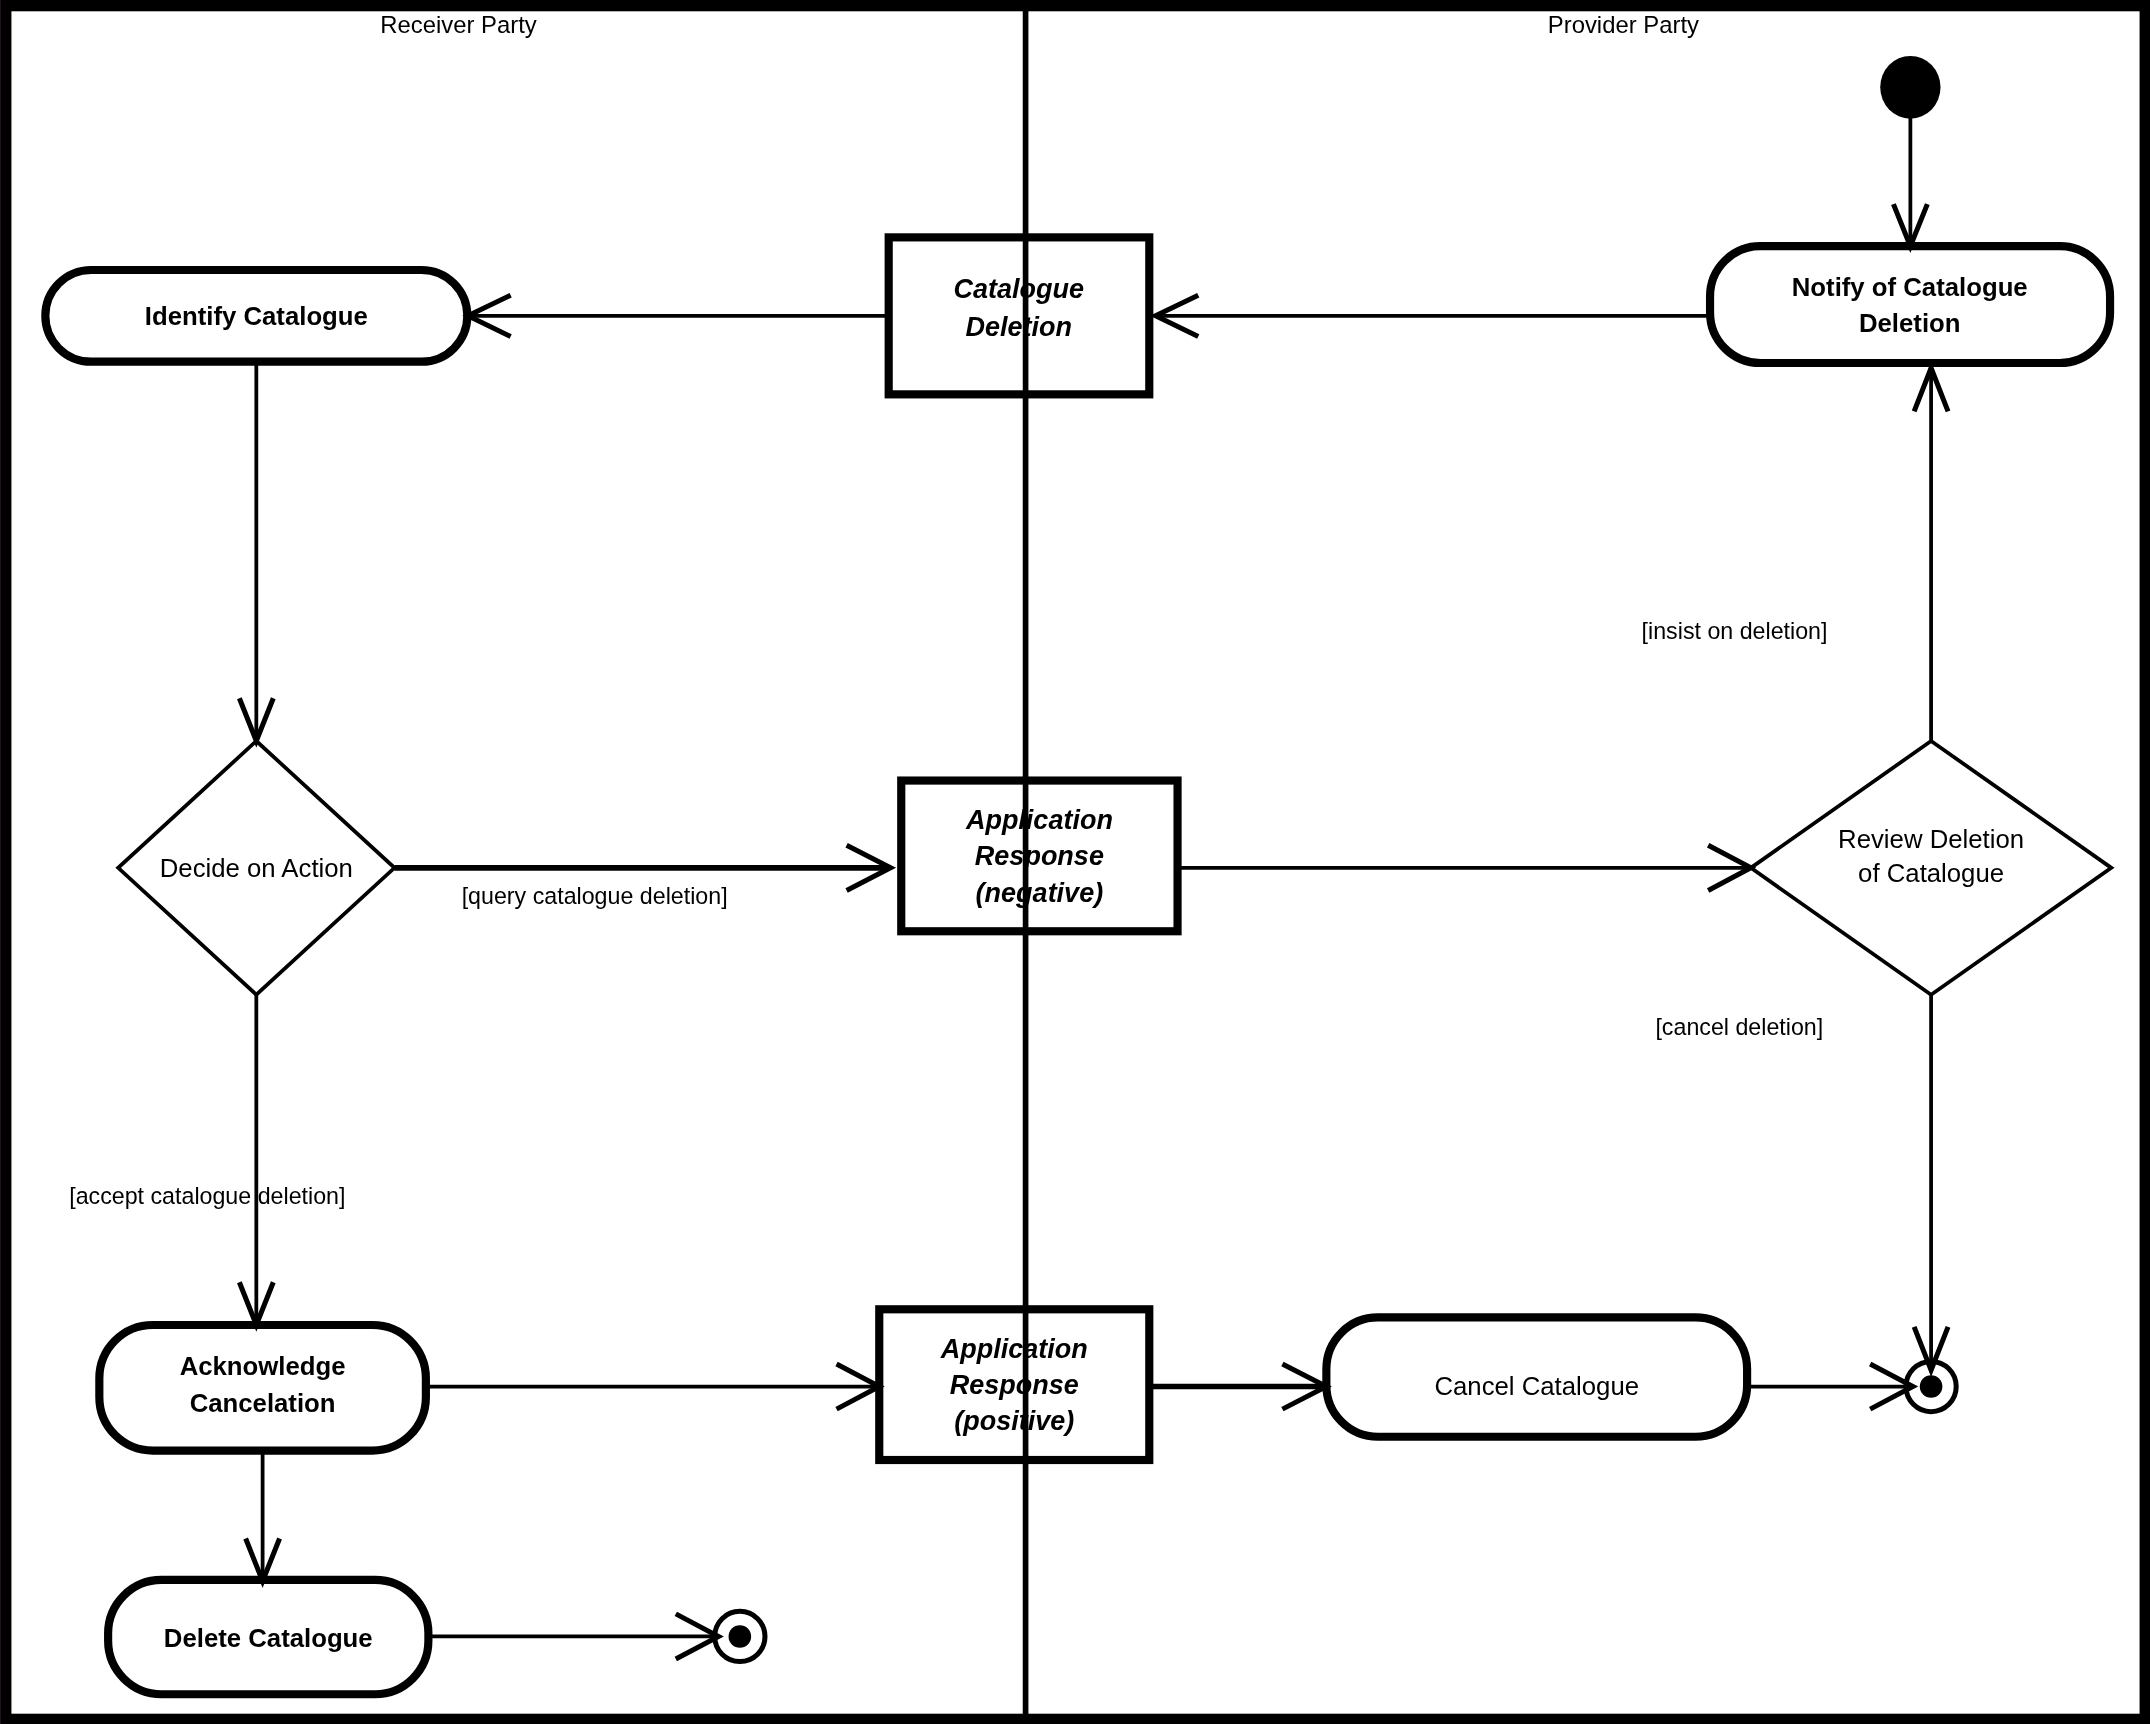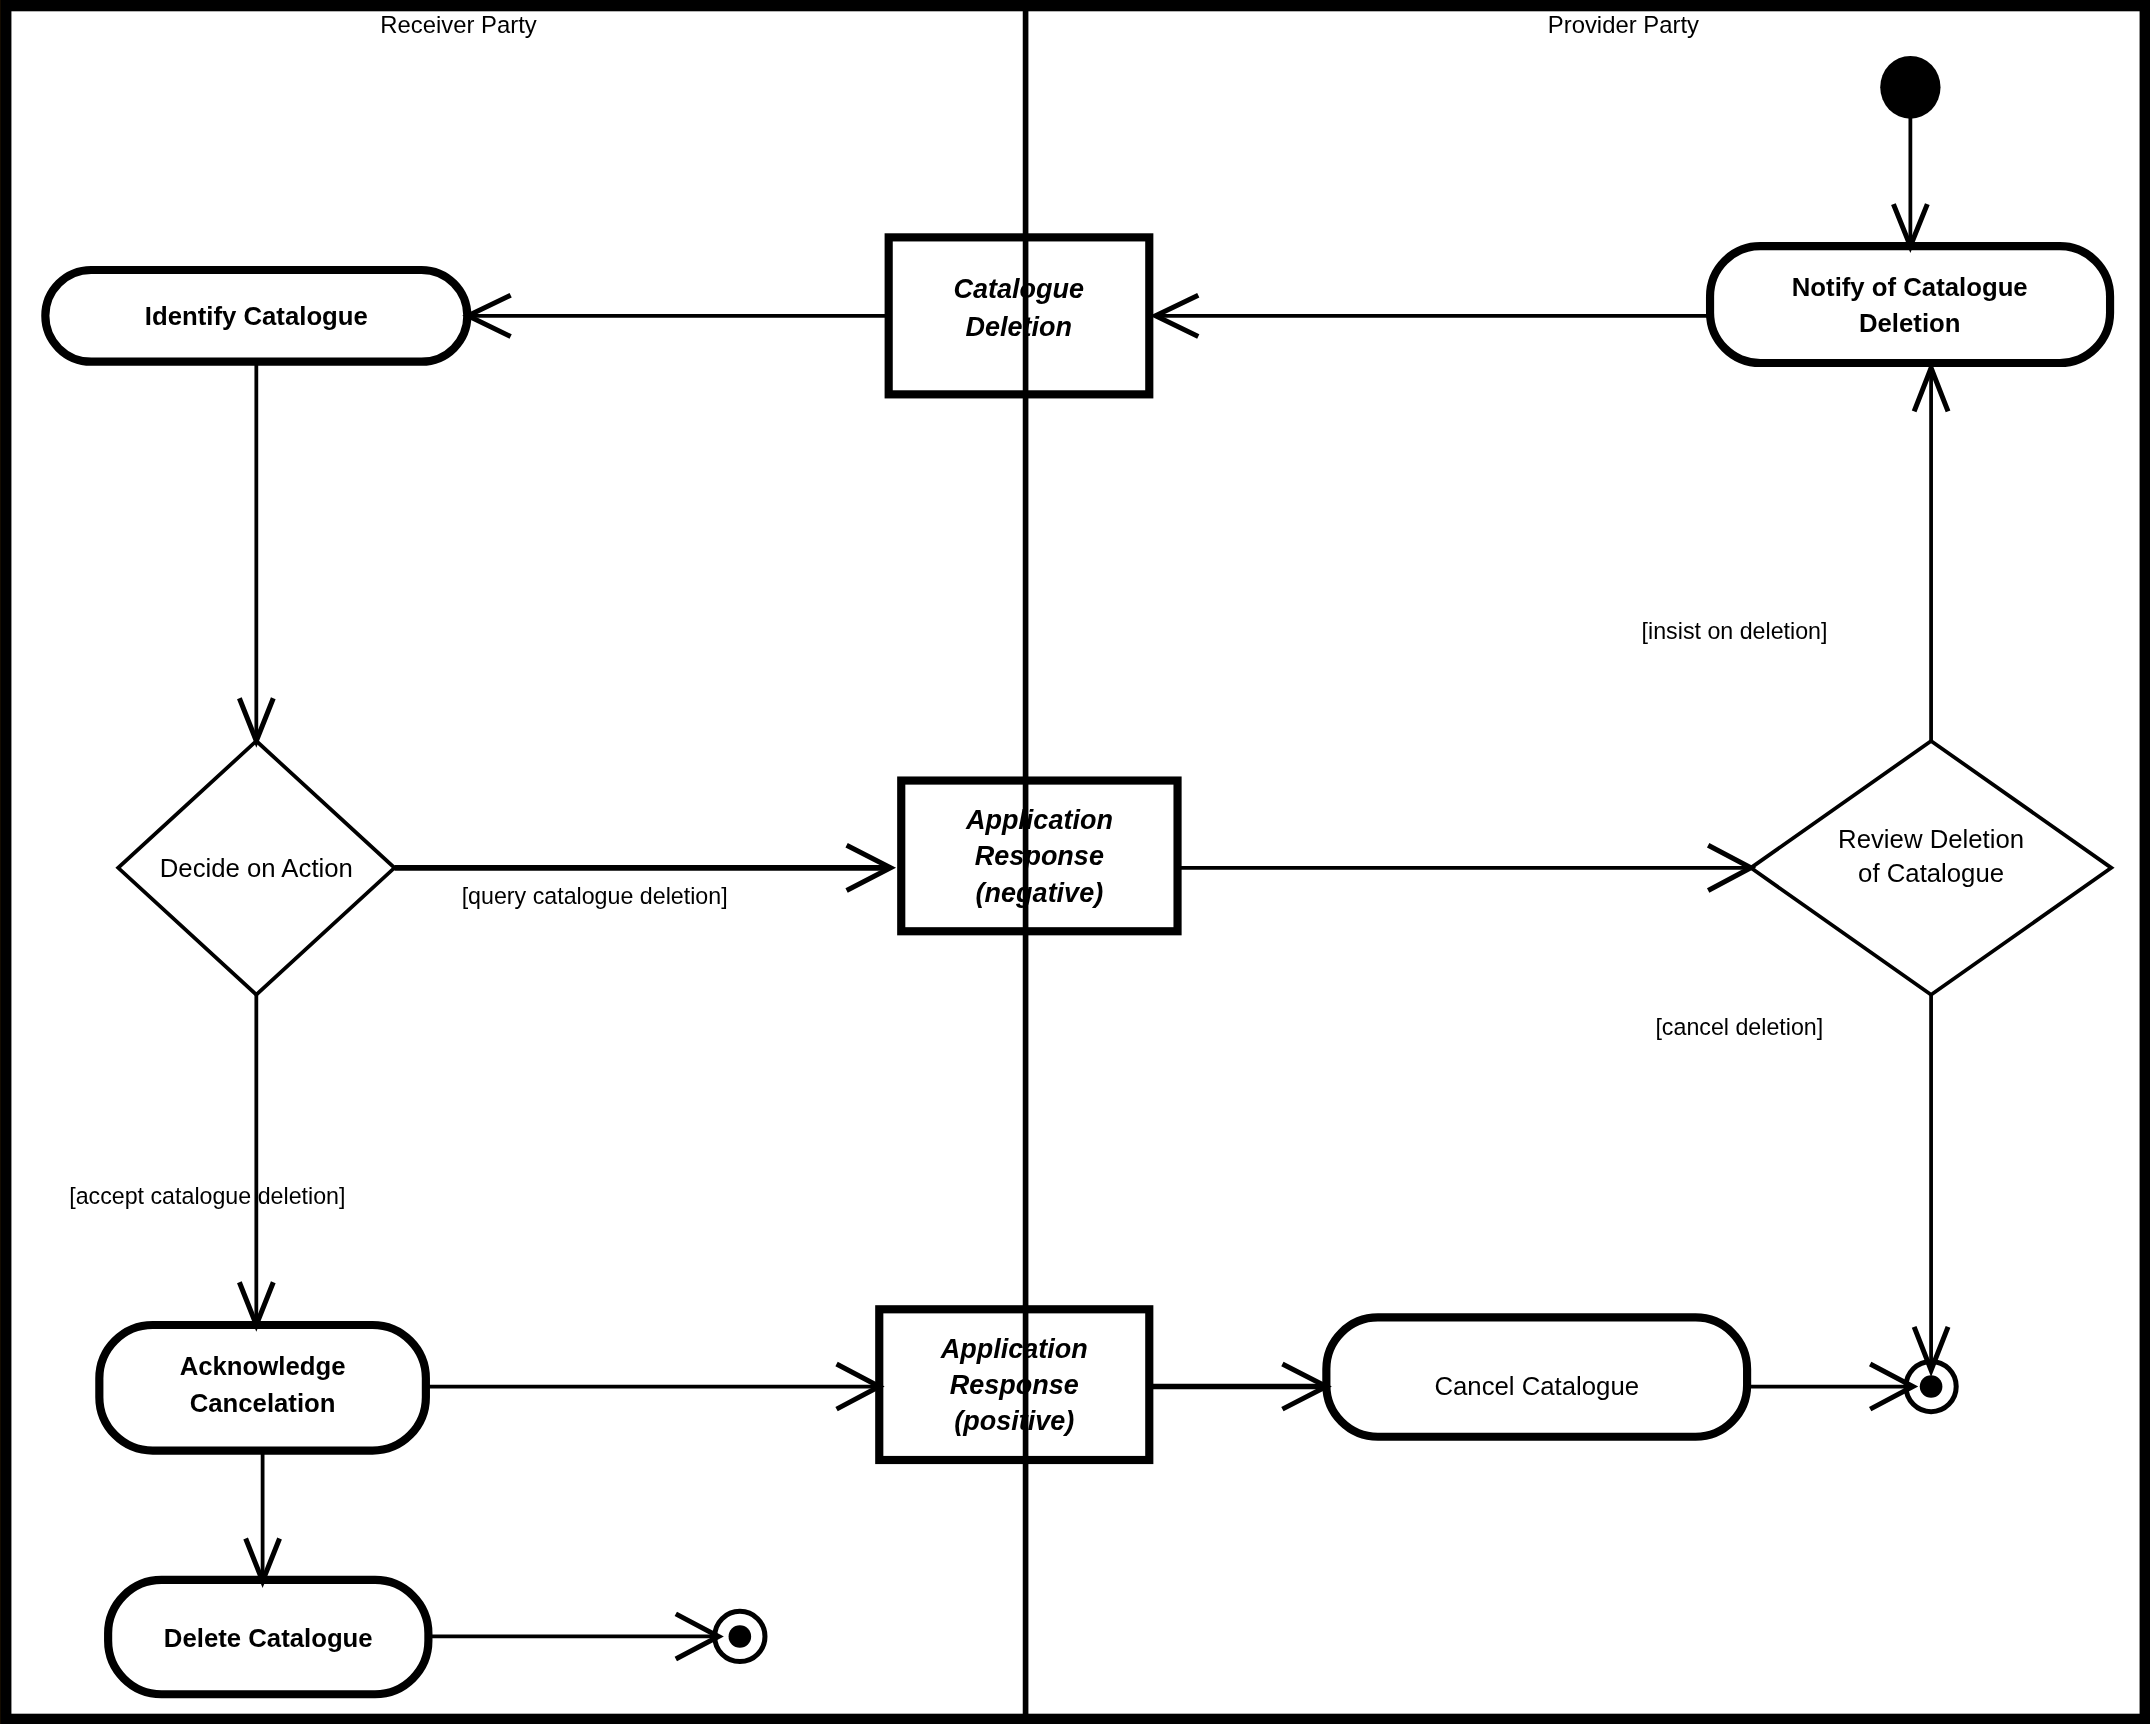--- a/index.html
+++ b/index.html
@@ -4,21 +4,21 @@
 <style>
   html, body {
     margin: 0;
     padding: 0;
     background: #ffffff;
   }
   #diagram-root {
     position: relative;
     width: 2080px;
     height: 1725px;
-    background: #a16207;
+    background: #f0abfc;
     font-family: "Liberation Sans", sans-serif;
   }
   svg { display: block; }
   .lane-title {
     font-family: "Liberation Sans", sans-serif;
     font-size: 38px;
     fill: #000000;
   }
   .node-label {
     font-family: "Liberation Sans", sans-serif;

